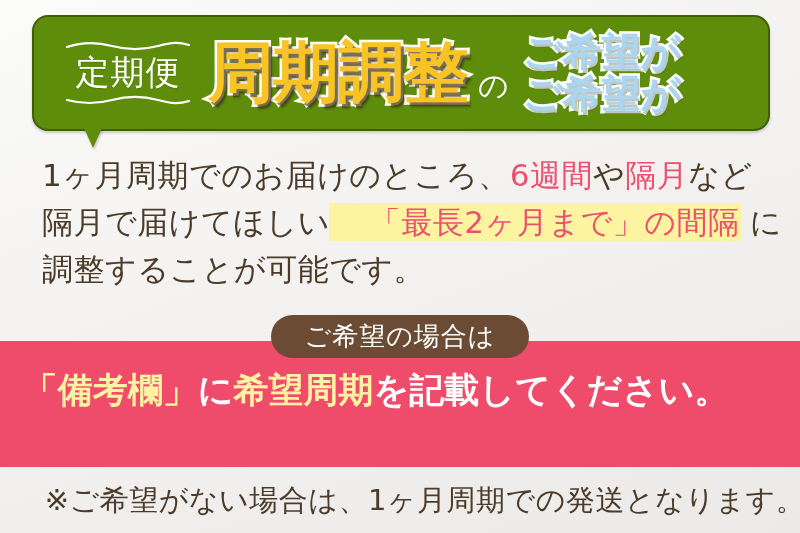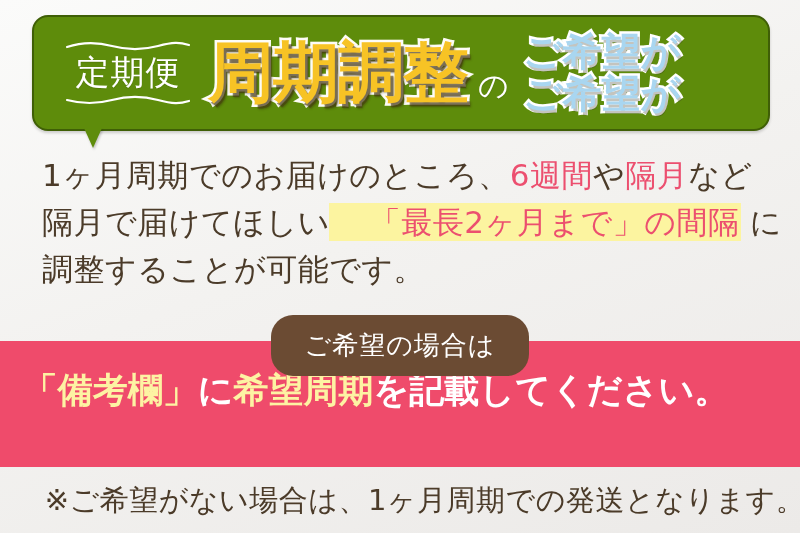--- a/index.html
+++ b/index.html
@@ -156,21 +156,21 @@
     box-shadow: 0 0 0 1px #fcf4a0;
     padding-left: 40px;
   }
 
   
   .brown-pill {
     position: absolute;
     left: 271px;
     top: 315px;
     width: 258px;
-    height: 61px;
+    height: 43px;
     background: #6b4b33;
     border-radius: 22px;
     display: flex;
     align-items: center;
     justify-content: center;
     z-index: 5;
   }
   .brown-pill-label {
     color: #ffffff;
     font-size: 26px;

